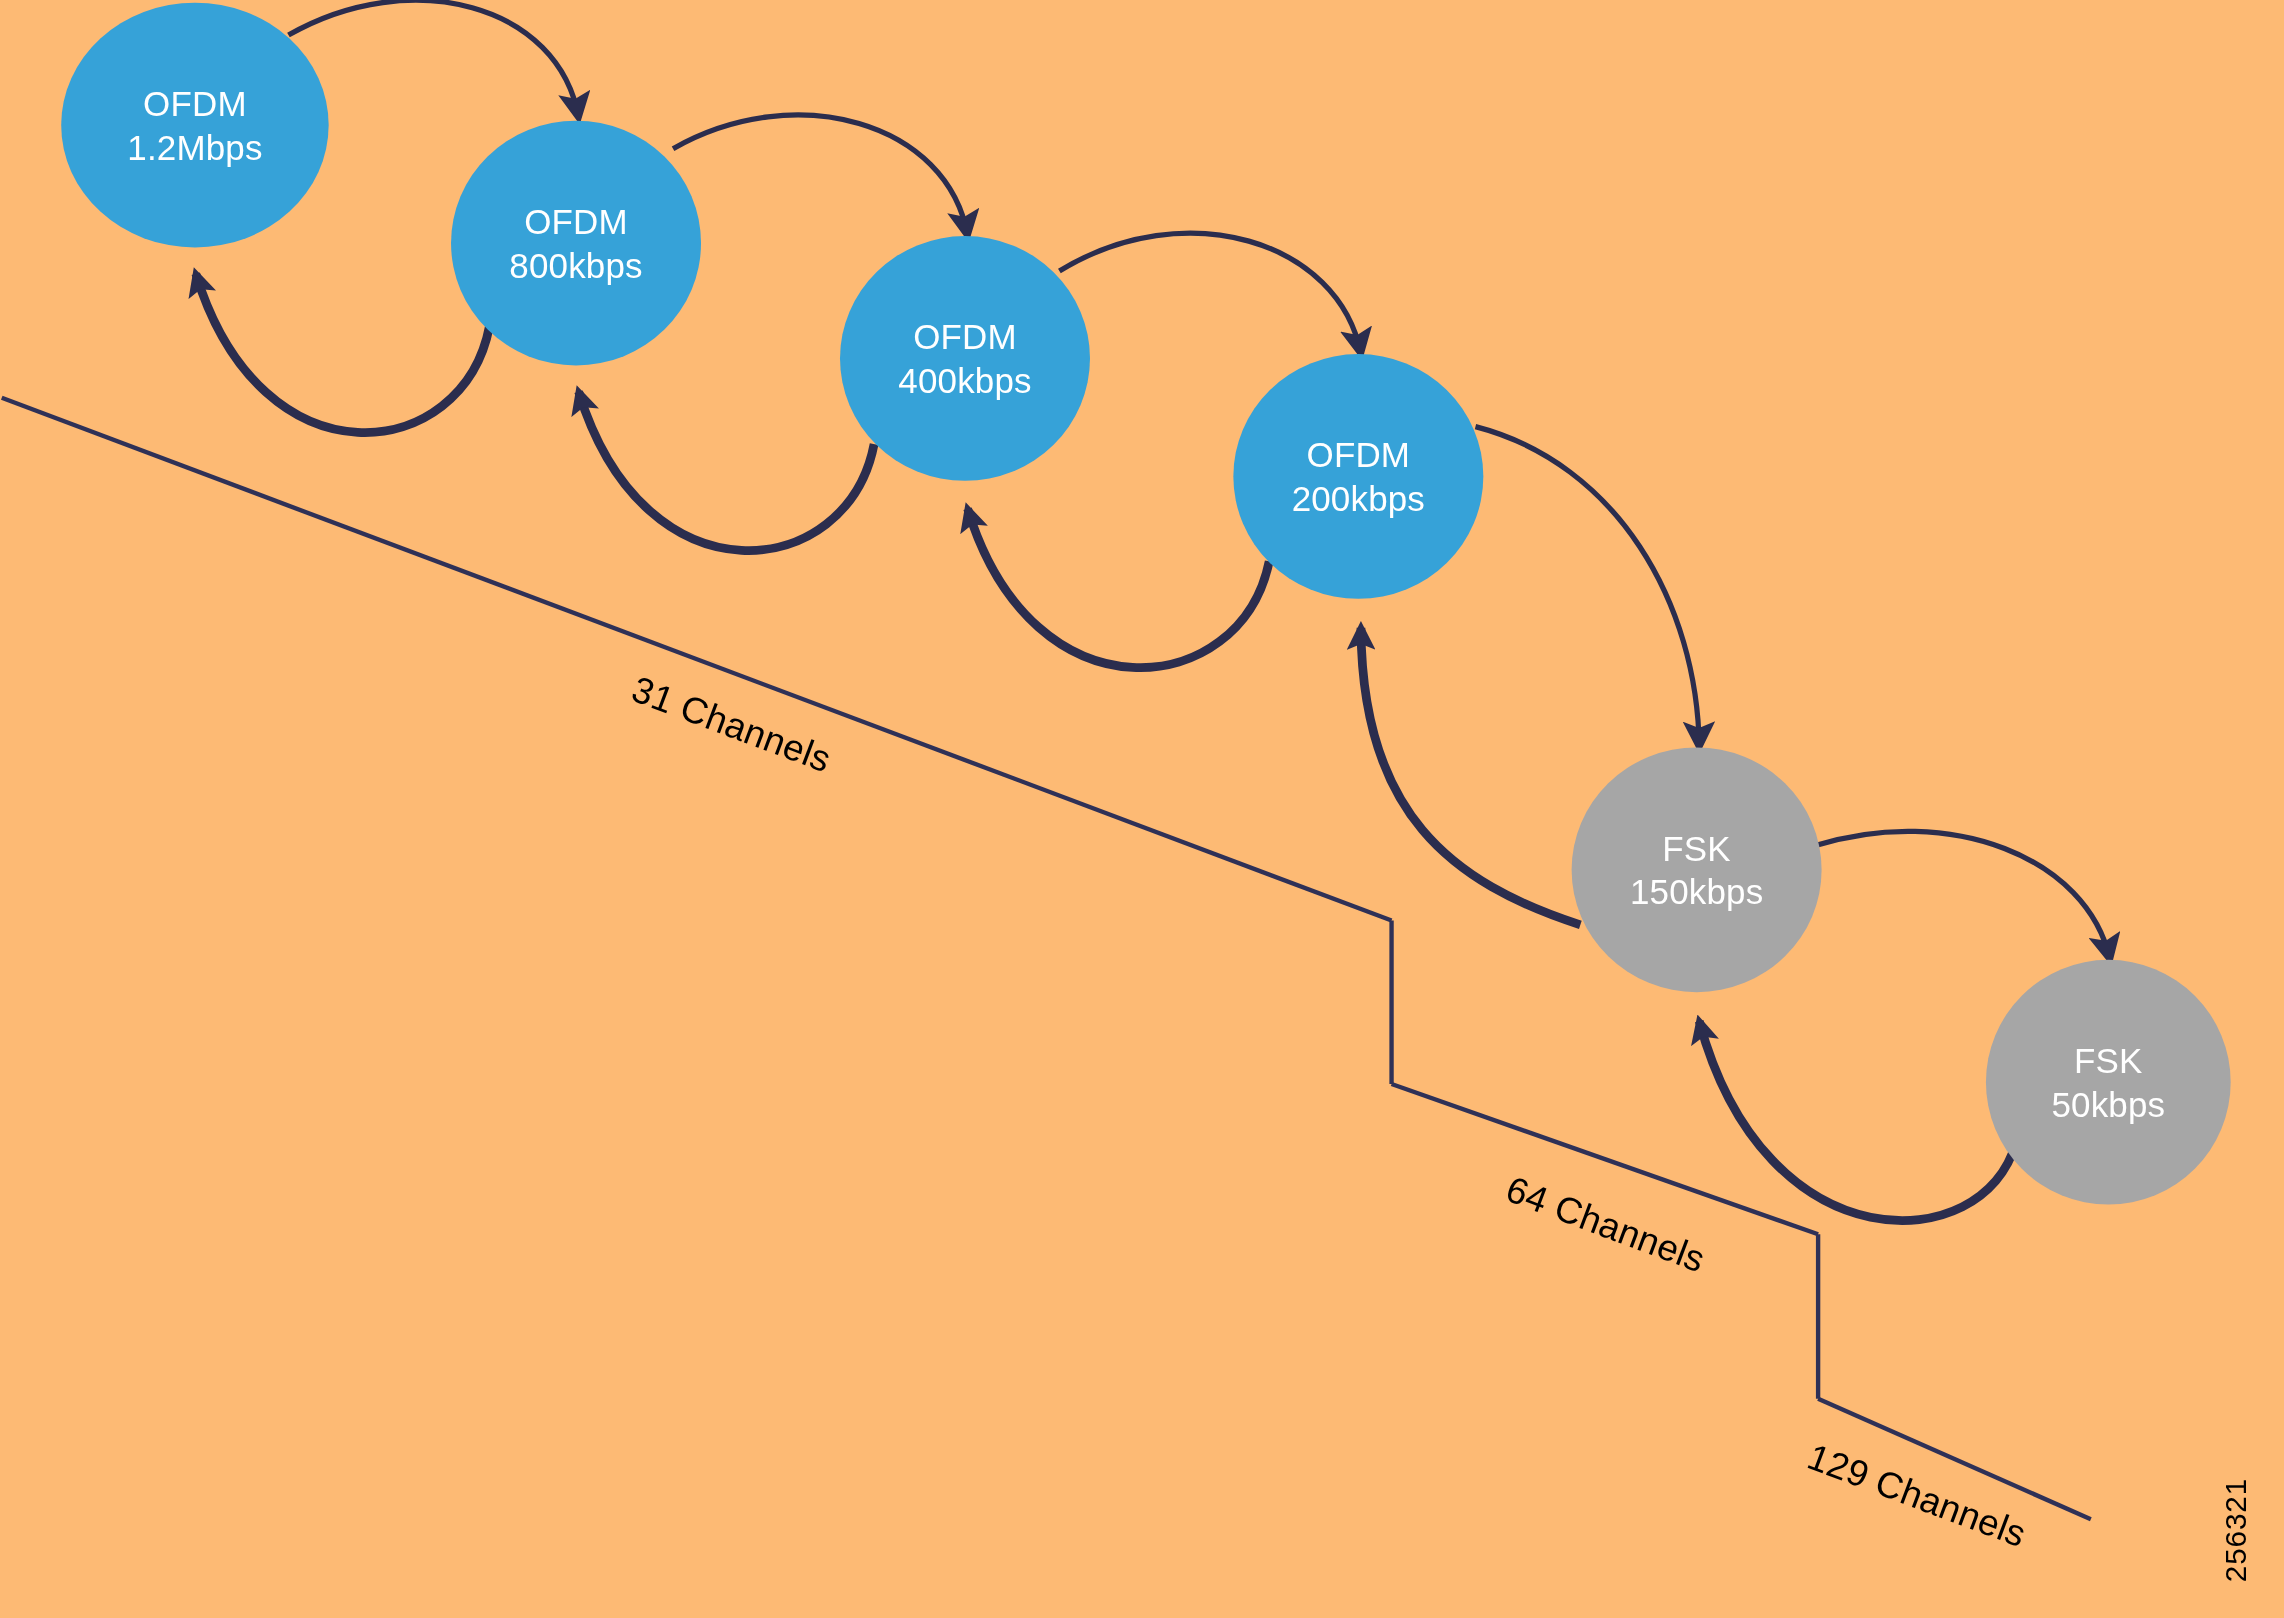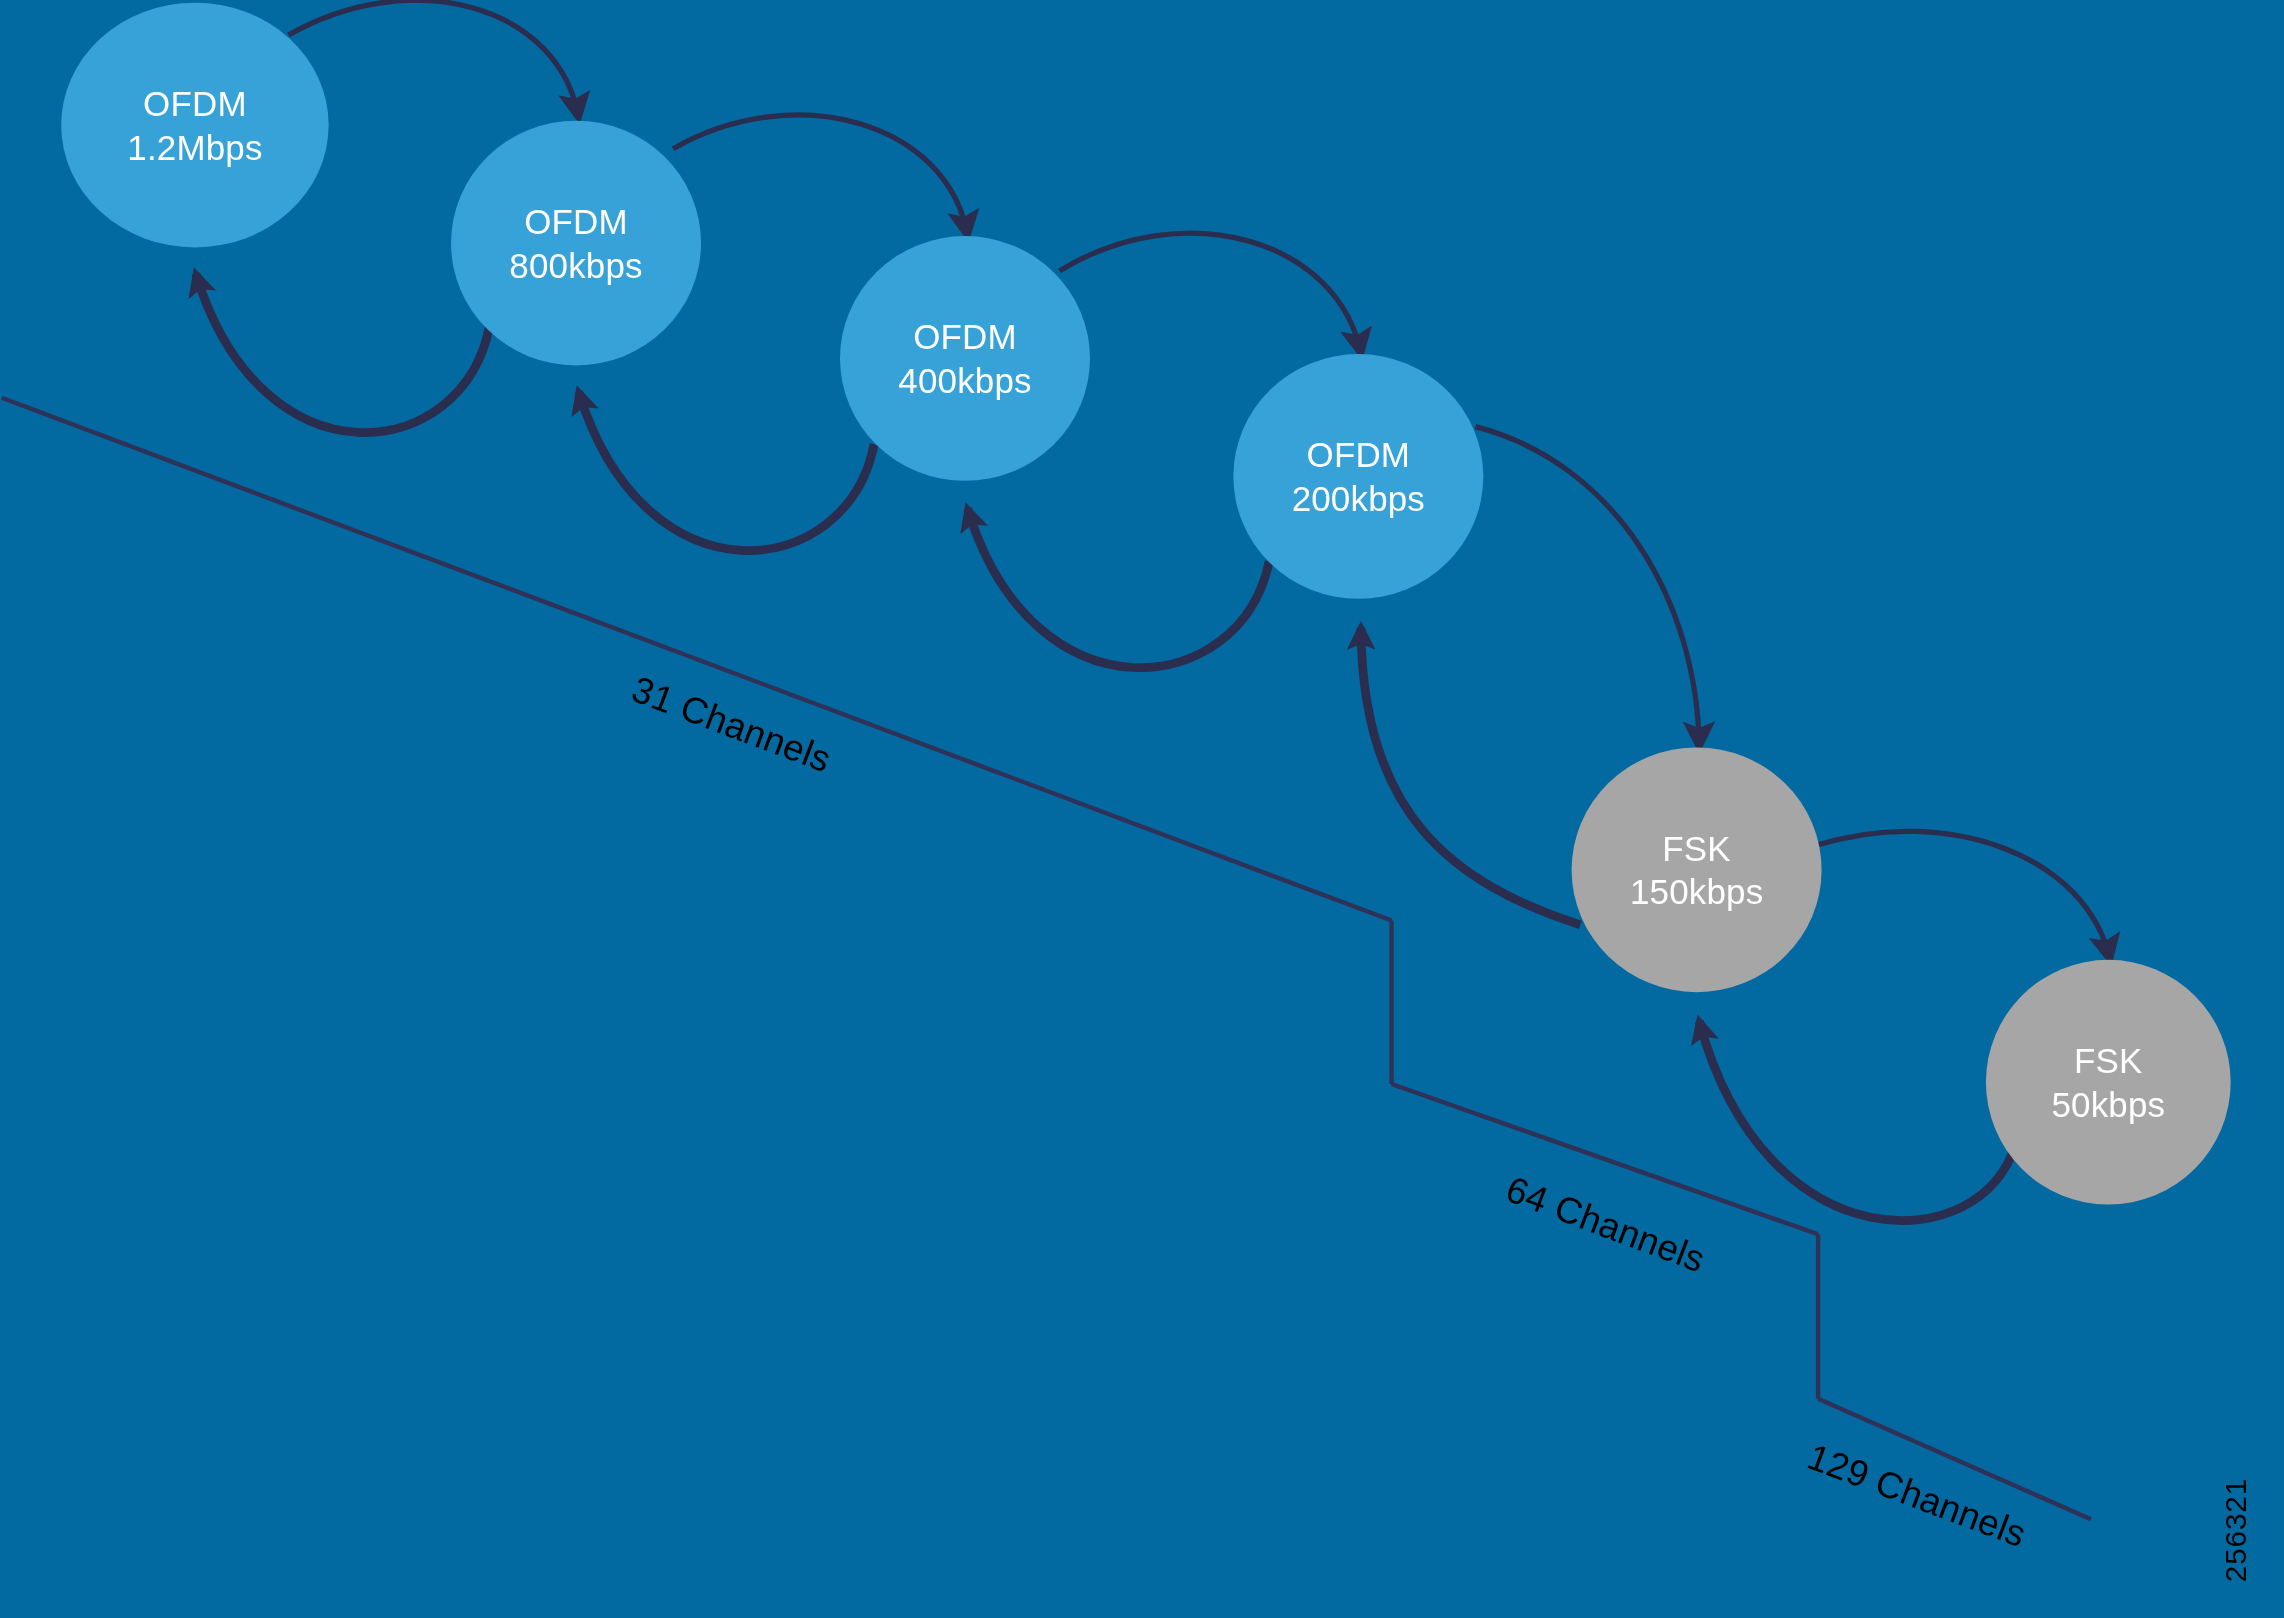--- a/index.html
+++ b/index.html
@@ -4,21 +4,21 @@
 <style>
   html,body{margin:0;padding:0;background:#ffffff;}
   body{
     font-family:"Liberation Sans","DejaVu Sans",sans-serif;
     -webkit-font-smoothing:antialiased;
   }
   #stage{
     position:relative;
     width:2284px;
     height:1619px;
-    background:#0369a1;
+    background:#fdba74;
     overflow:hidden;
   }
   #canvas{
     position:absolute;
     left:0; top:0;
     width:2284px;
     height:1619px;
   }
   .node-label{
     fill:#ffffff;

